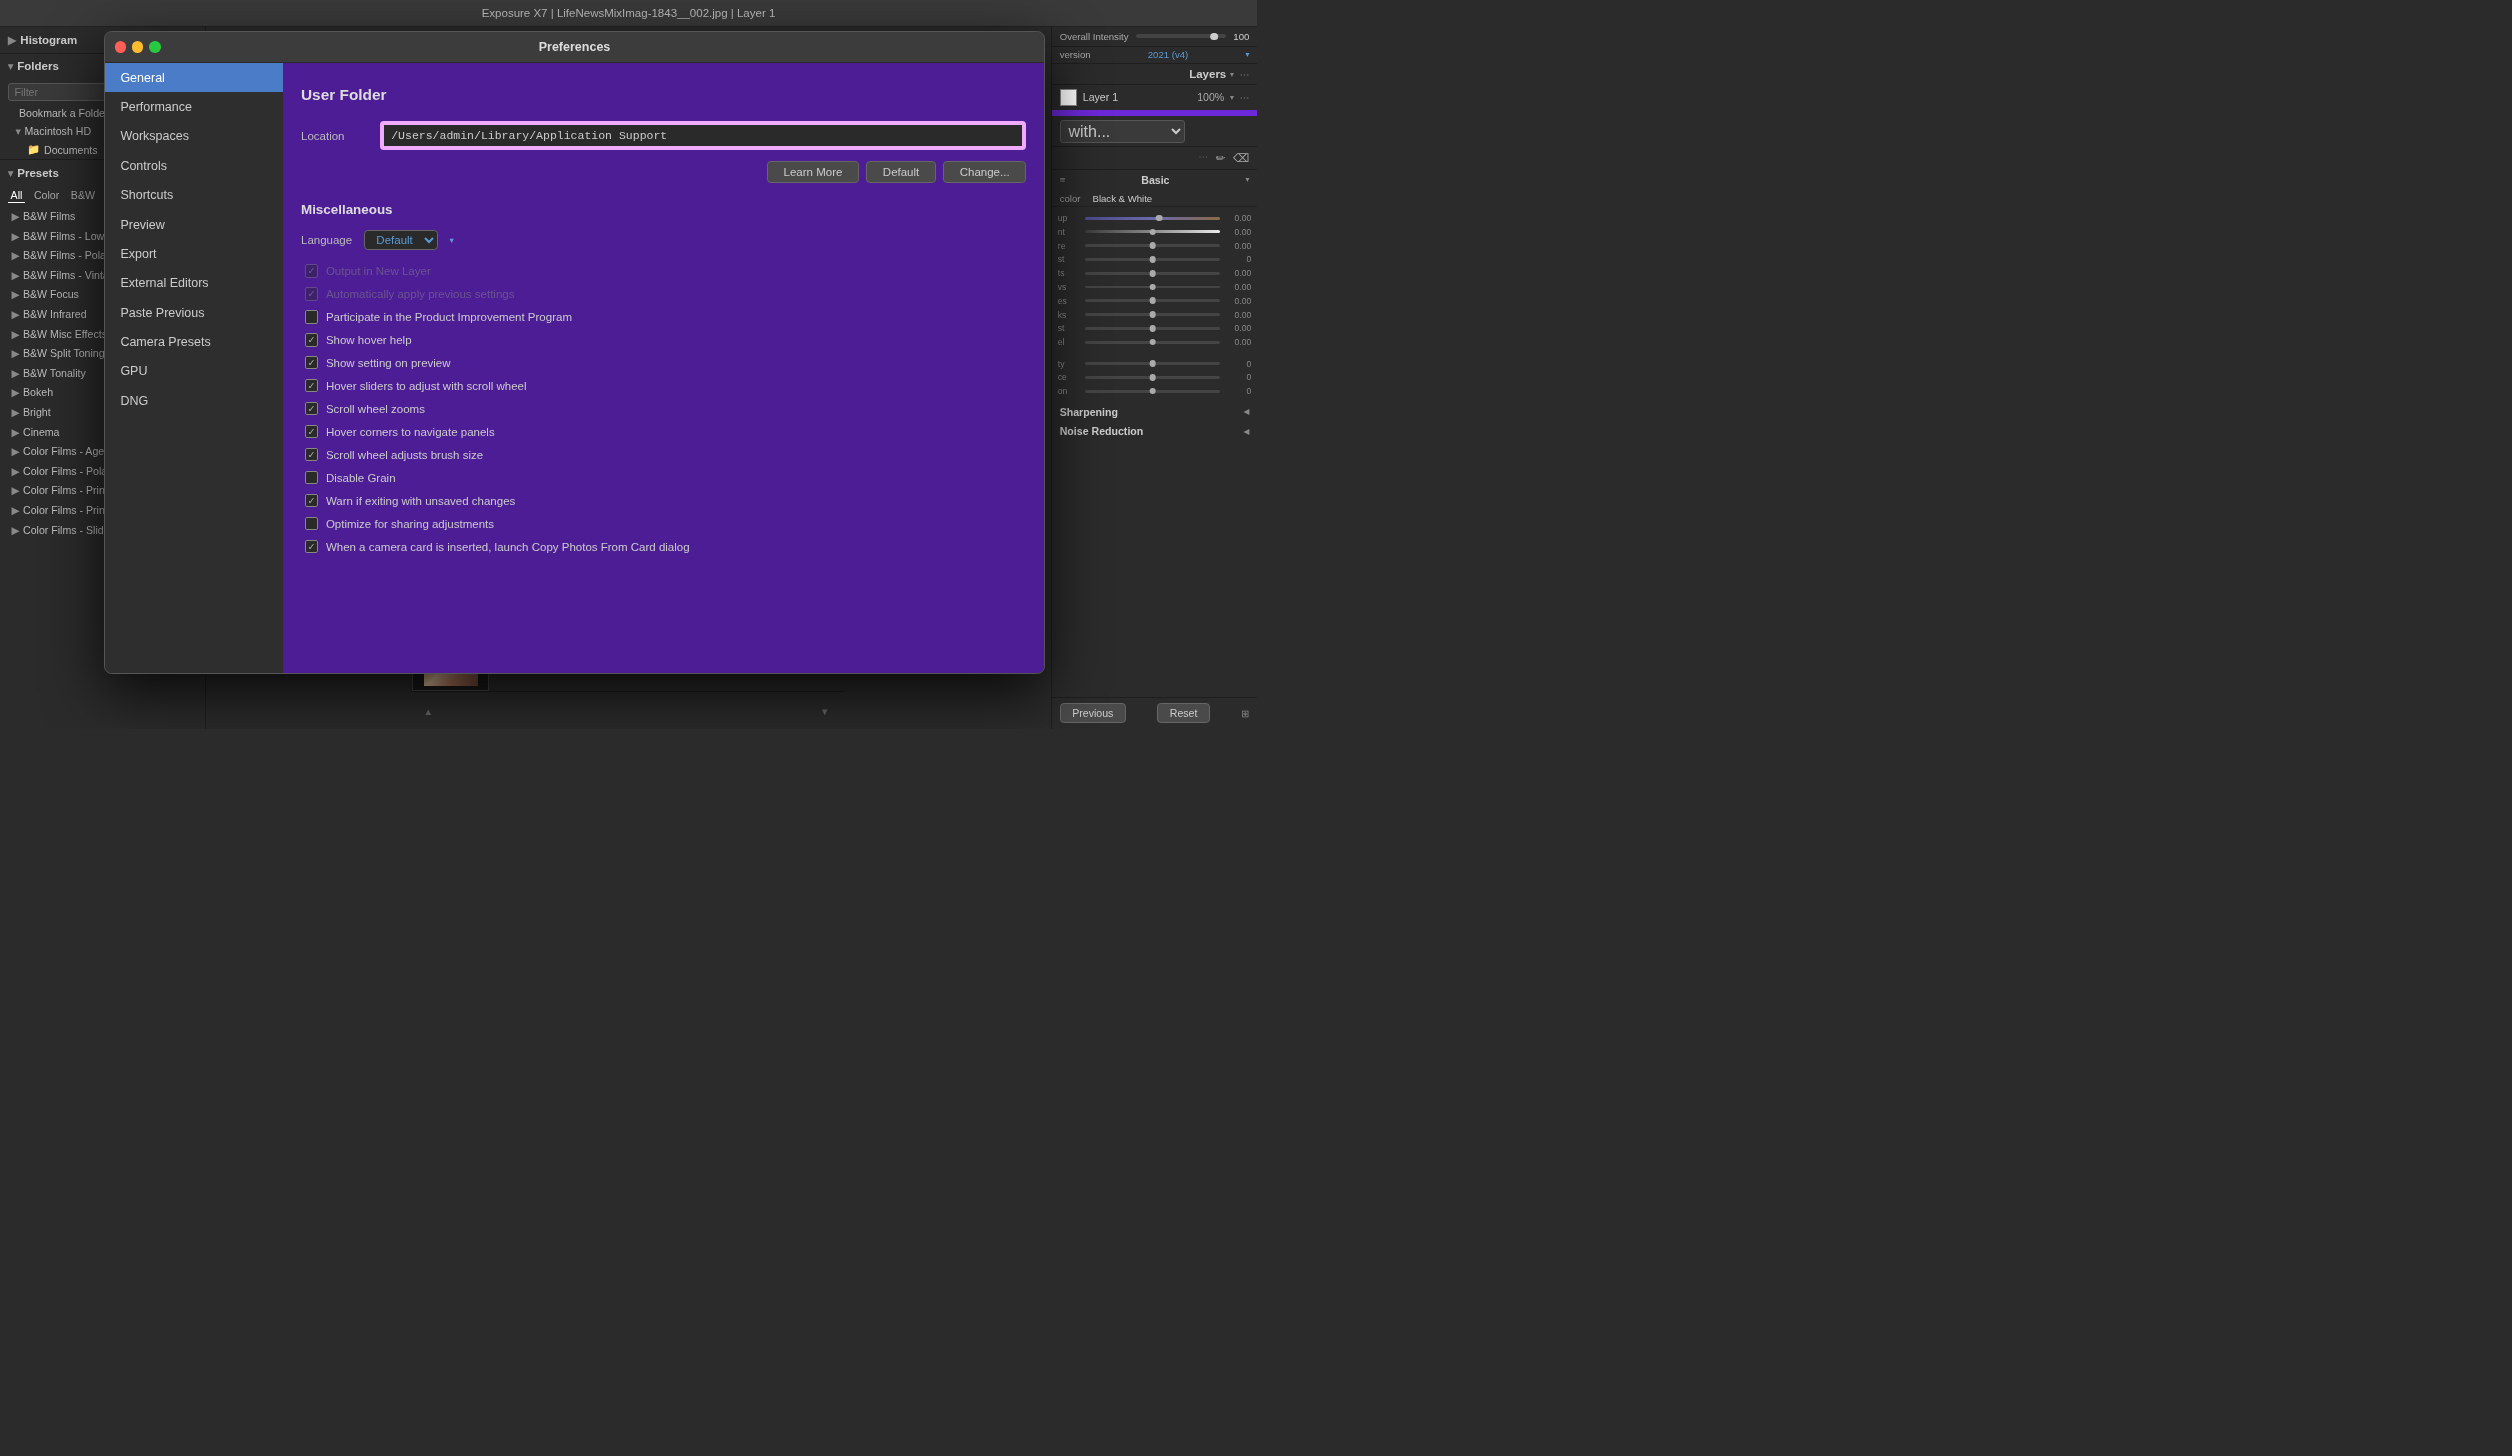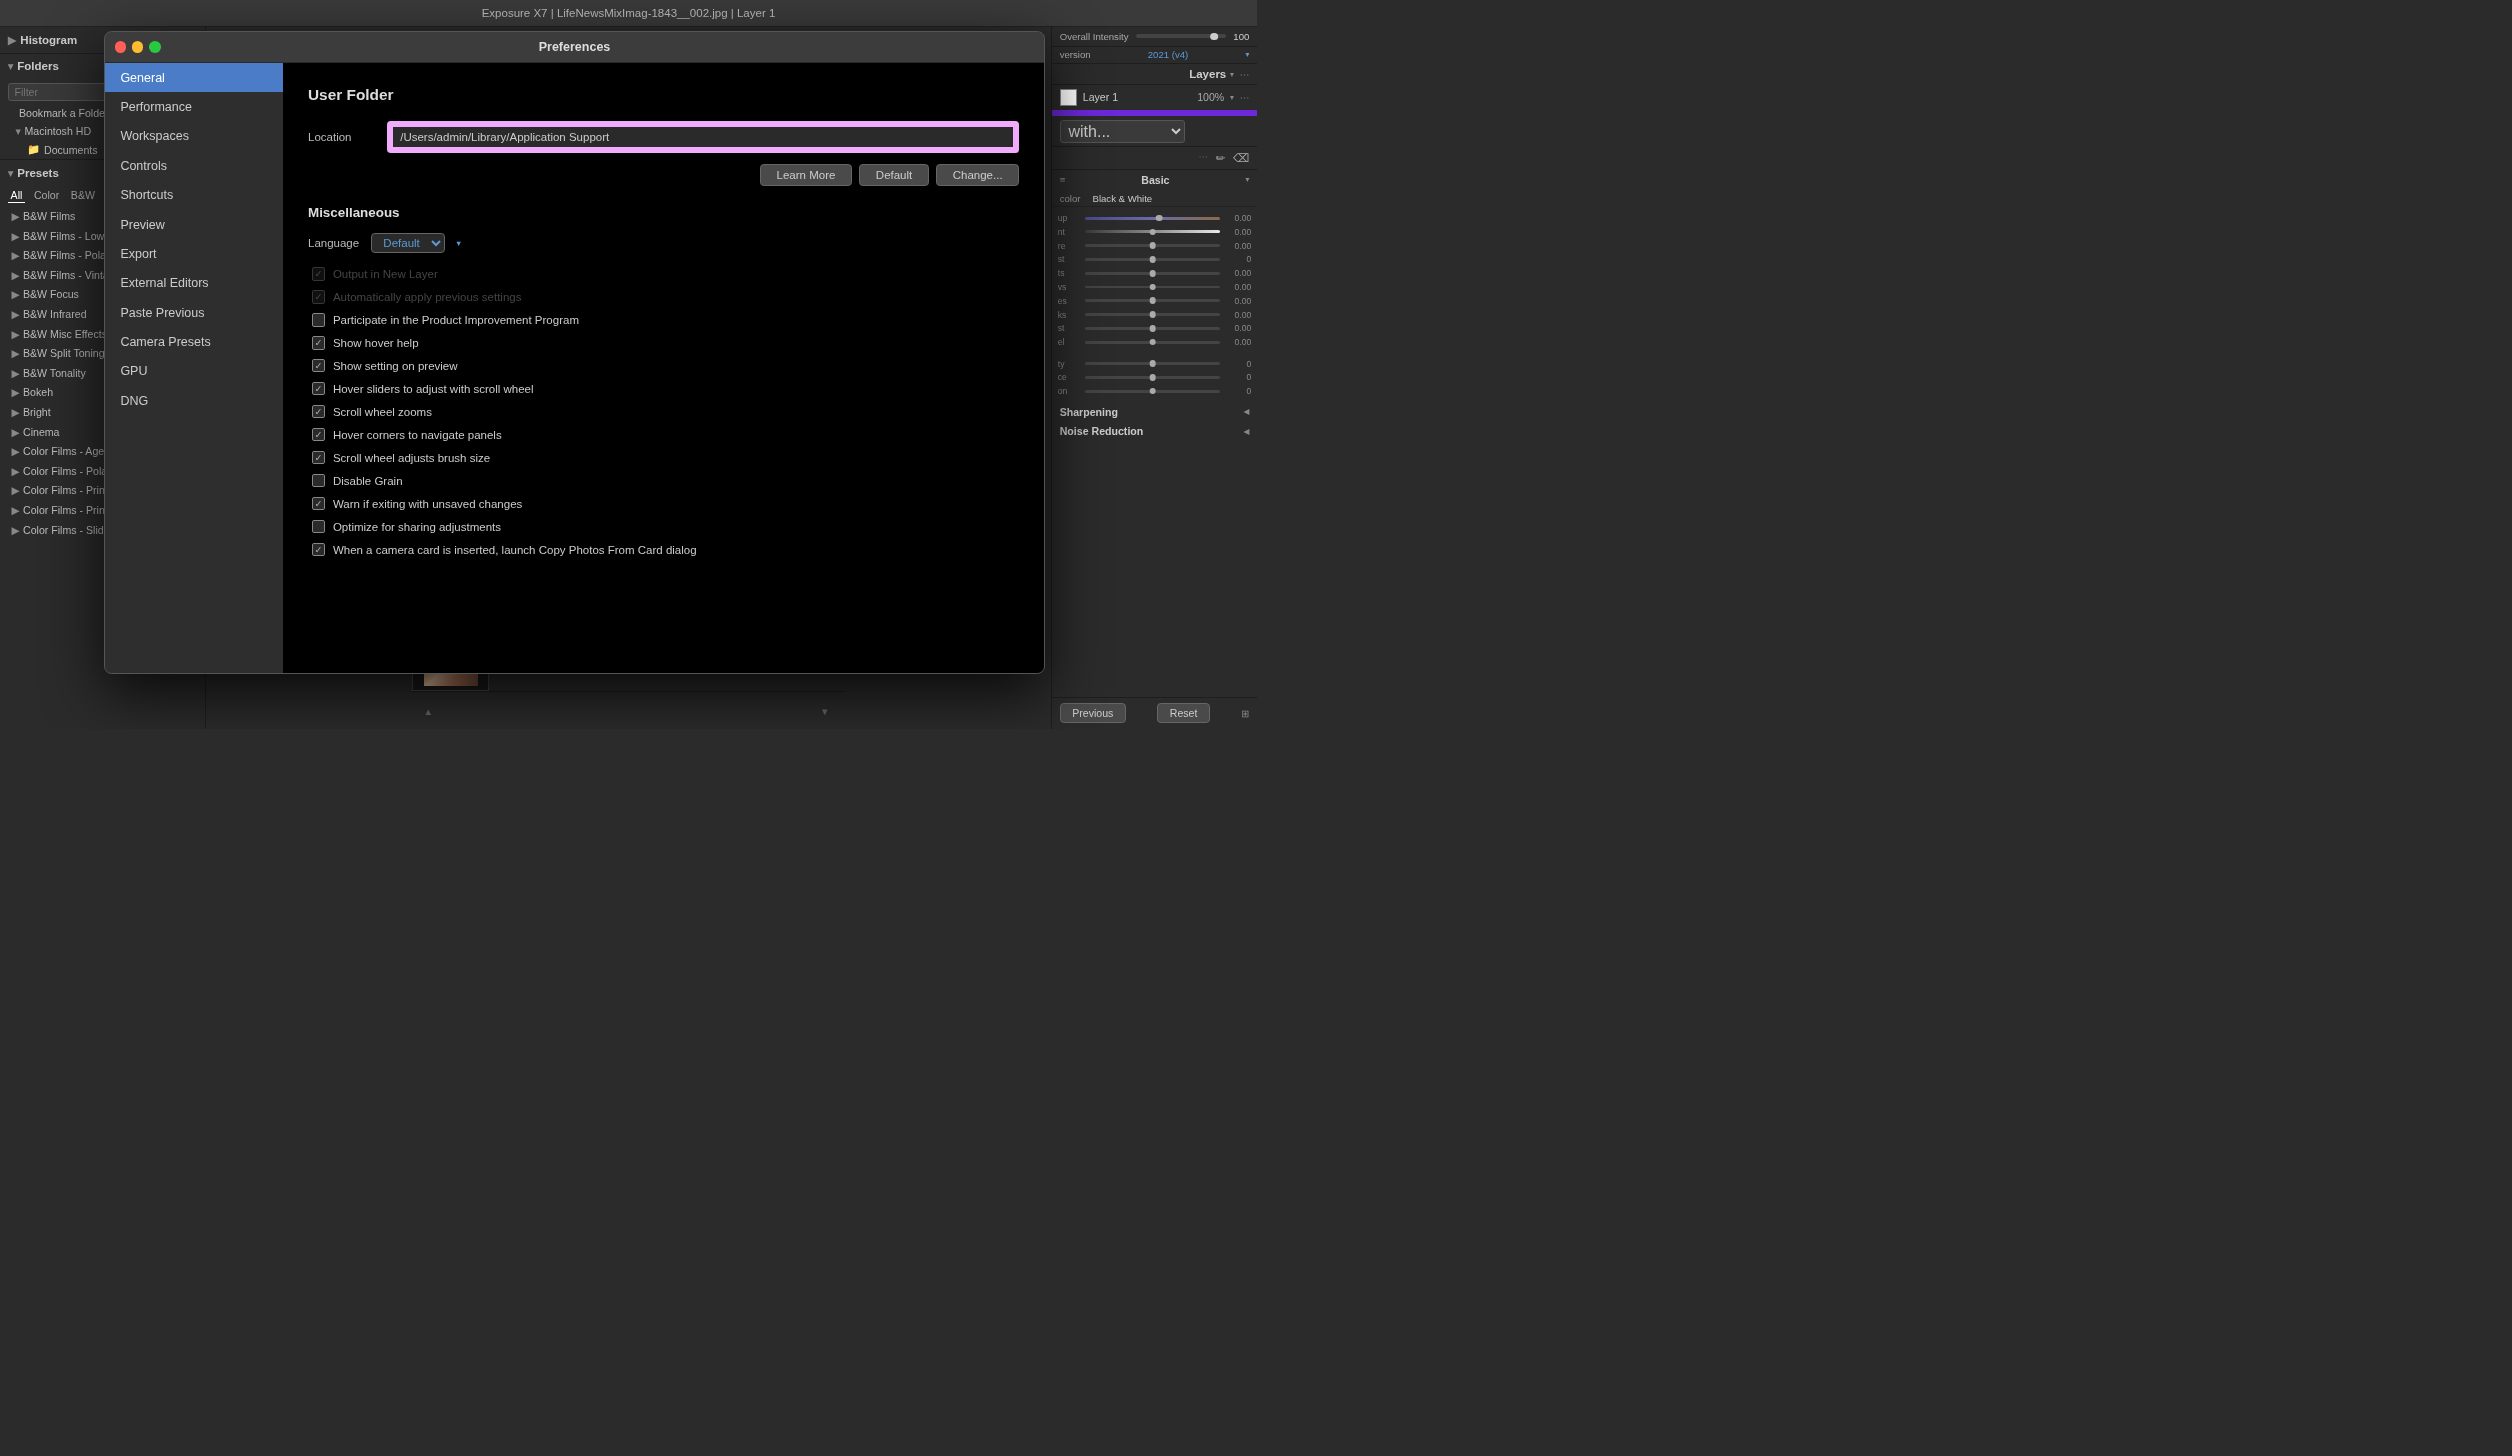--- a/index.html
+++ b/index.html
@@ -371,23 +371,23 @@
       cursor: pointer;
     }
     .prefs-item.active {
       background: #4a7cc7;
       color: #fff;
     }
 
     
     .prefs-content {
       flex: 1;
-      padding: 23px 25px;
+      padding: 23px 18px;
       overflow-y: auto;
-      background: #000000;
+      background: #4c1d95;
     }
 
     .prefs-section-title {
       font-size: 15.4px;
       font-weight: 600;
       color: #ddd;
       margin-bottom: 17.3px;
     }
 
     .prefs-row {
@@ -398,25 +398,26 @@
     }
     .prefs-row-label {
       font-size: 11.5px;
       color: #bbb;
       width: 67px;
       flex-shrink: 0;
     }
     .prefs-text-input {
       flex: 1;
       background: #2a2a2a;
-      border: 6px solid #f0abfc;
+      border: 4px solid #f0abfc;
       border-radius: 3.8px;
       padding: 3.8px 7.7px;
       color: #ccc;
       font-size: 11.5px;
+      font-family: Liberation Mono, monospace;
     }
 
     .prefs-buttons-row {
       display: flex;
       gap: 7.7px;
       margin-bottom: 19px;
       justify-content: flex-end;
     }
     .prefs-btn {
       background: #4a4a4a;

